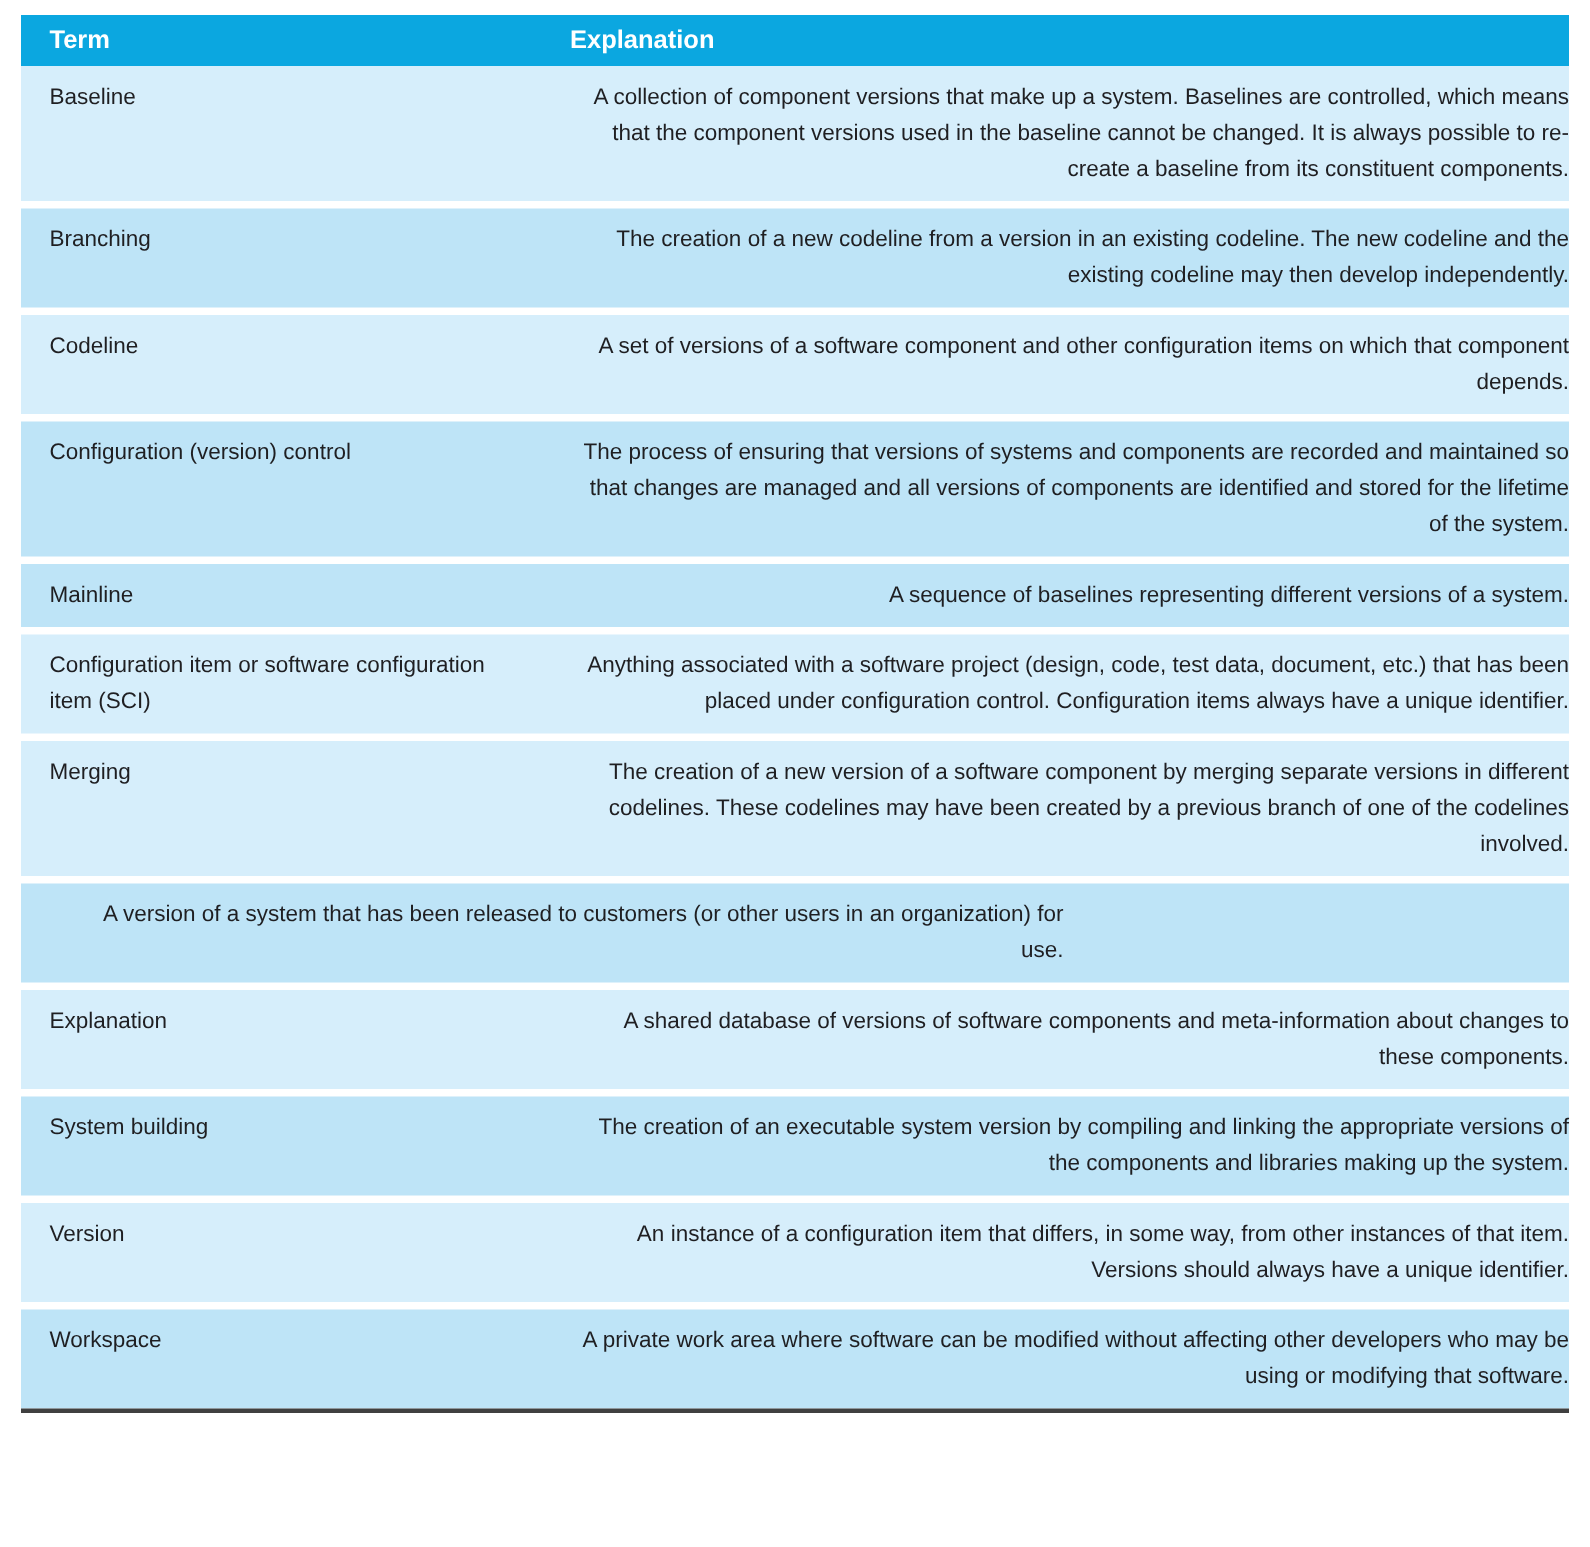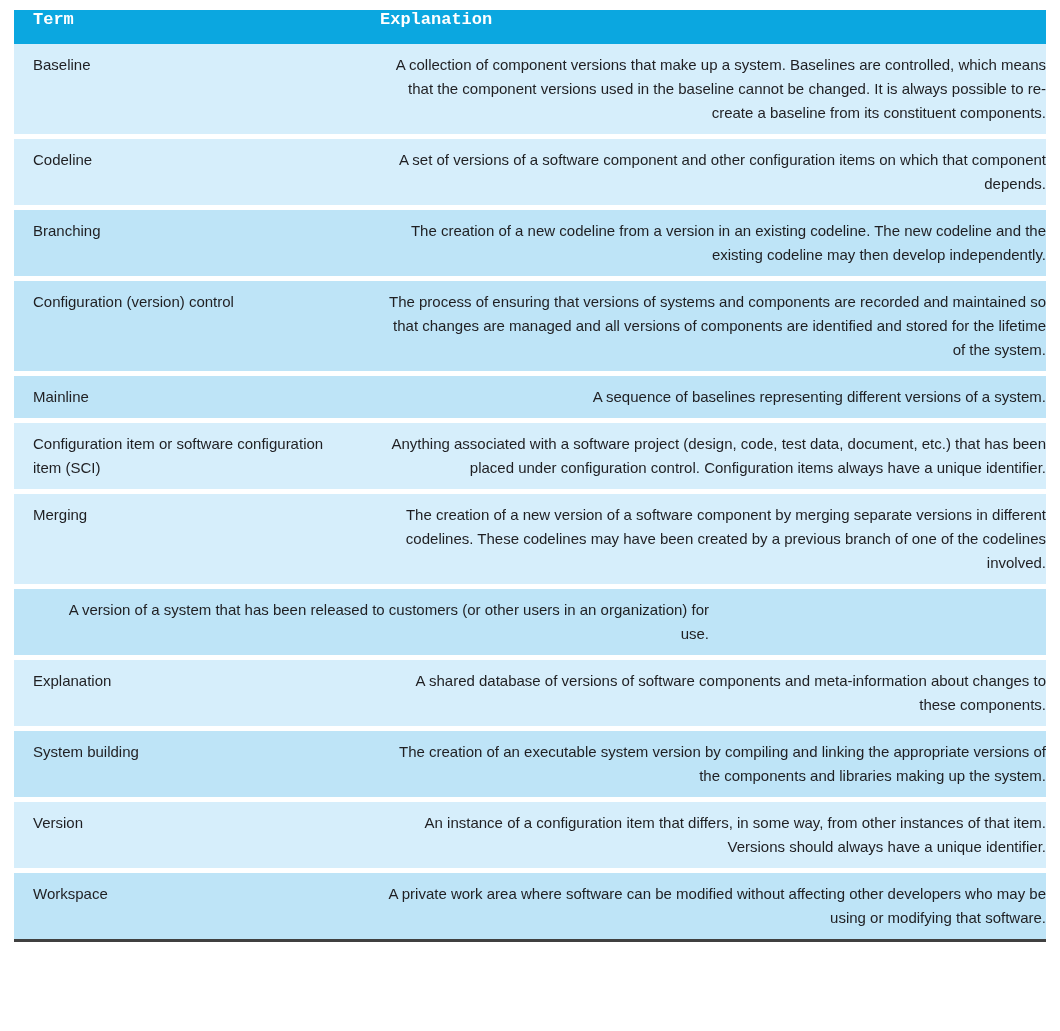--- a/index.html
+++ b/index.html
@@ -17,21 +17,21 @@
   .glossary-table {
     width: 1032px;
   }
   .thead {
     display: flex;
     background: var(--header-bg, #0ba7e0);
     color: var(--header-text, #ffffff);
     font-weight: bold;
     font-size: 17px;
     height: 34px;
-    font-family: Liberation Mono, monospace;
+    align-items: center;
   }
   .term-col {
     width: 337px;
     box-sizing: border-box;
     padding-left: 19px;
     flex-shrink: 0;
   }
   .expl-col {
     flex: 1;
     box-sizing: border-box;
@@ -68,27 +68,27 @@
     <div class="thead">
       <div class="term-col">Term</div>
       <div class="expl-col">Explanation</div>
     </div>
 
     <div id="tbody">
         <div class="row light">
           <div class="cell term-col">Baseline</div>
           <div class="cell expl-col">A collection of component versions that make up a system. Baselines are controlled, which means that the component versions used in the baseline cannot be changed. It is always possible to re-create a baseline from its constituent components.</div>
         </div>
+        <div class="row dark">
+          <div class="cell term-col">Branching</div>
+          <div class="cell expl-col">The creation of a new codeline from a version in an existing codeline. The new codeline and the existing codeline may then develop independently.</div>
+        </div>
         <div class="row light">
           <div class="cell term-col">Codeline</div>
           <div class="cell expl-col">A set of versions of a software component and other configuration items on which that component depends.</div>
-        </div>
-        <div class="row dark">
-          <div class="cell term-col">Branching</div>
-          <div class="cell expl-col">The creation of a new codeline from a version in an existing codeline. The new codeline and the existing codeline may then develop independently.</div>
         </div>
         <div class="row dark">
           <div class="cell term-col">Configuration (version) control</div>
           <div class="cell expl-col">The process of ensuring that versions of systems and components are recorded and maintained so that changes are managed and all versions of components are identified and stored for the lifetime of the system.</div>
         </div>
         <div class="row dark">
           <div class="cell term-col">Mainline</div>
           <div class="cell expl-col">A sequence of baselines representing different versions of a system.</div>
         </div>
         <div class="row light">

